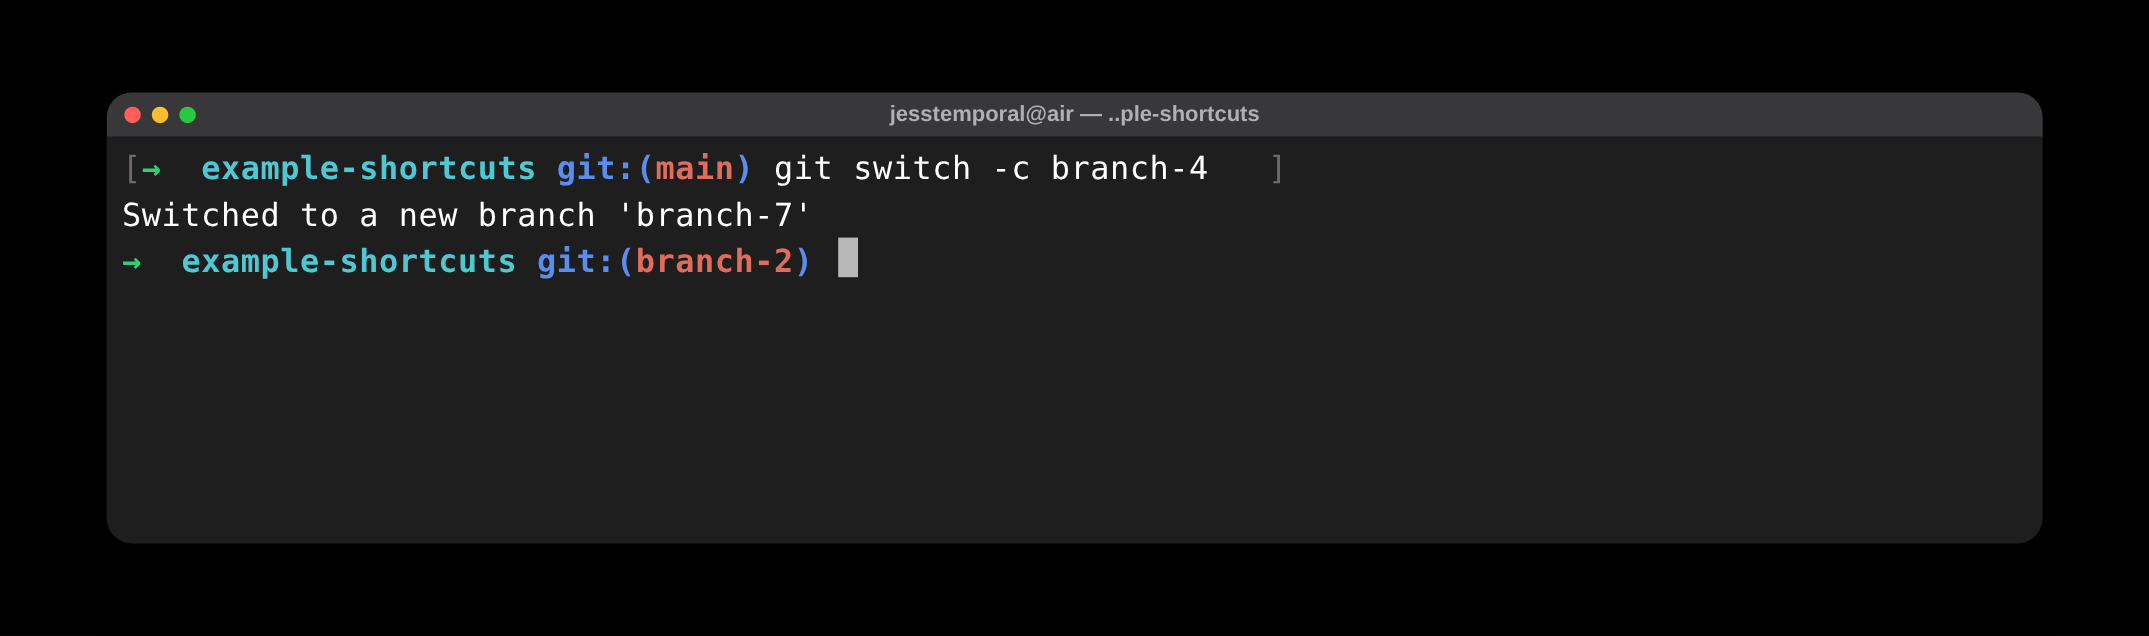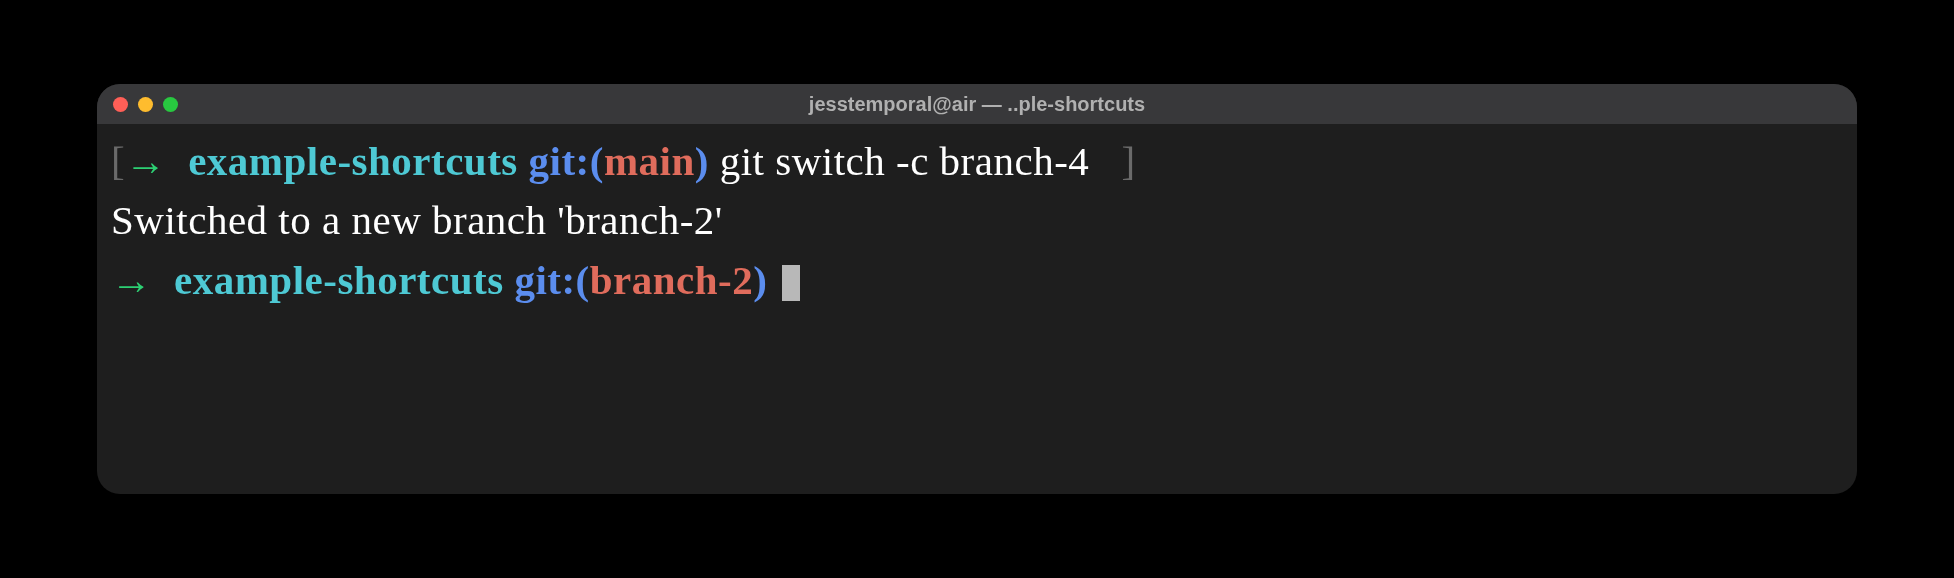--- a/index.html
+++ b/index.html
@@ -49,24 +49,23 @@
       position: absolute;
       left: 50%;
       transform: translateX(-50%);
       color: #b0b0b0;
       font-size: 20px;
       font-weight: 600;
       font-family: -apple-system, BlinkMacSystemFont, 'Segoe UI', sans-serif;
     }
     .terminal-content {
       padding: 8px 14px;
-      font-size: 41px;
+      font-size: 29px;
       line-height: 1.45;
       letter-spacing: 0.5px;
-      font-family: Liberation Serif, serif;
     }
     .line {
       white-space: pre;
       color: #ffffff;
     }
     .bracket { color: #6a6a6a; }
     .arrow { color: #2dd073; font-weight: bold; }
     .dir { color: #4ec9d4; font-weight: bold; }
     .git-label { color: #5b8dee; font-weight: bold; }
     .paren { color: #5b8dee; font-weight: bold; }
@@ -92,16 +91,16 @@
   <div class="titlebar">
     <div class="traffic-lights">
       <div class="traffic-light tl-close"></div>
       <div class="traffic-light tl-minimize"></div>
       <div class="traffic-light tl-maximize"></div>
     </div>
     <div class="title">jesstemporal@air — ..ple-shortcuts</div>
   </div>
   <div class="terminal-content">
     <div class="line"><span class="bracket">[</span><span class="arrow">→</span>  <span class="dir">example-shortcuts</span> <span class="git-label">git:</span><span class="paren">(</span><span class="branch-main">main</span><span class="paren">)</span> <span class="command">git switch -c branch-4</span>   <span class="bracket">]</span></div>
-    <div class="line"><span class="output">Switched to a new branch 'branch-2'</span></div>
+    <div class="line"><span class="output">Switched to a new branch 'branch-7'</span></div>
     <div class="line"><span class="arrow">→</span>  <span class="dir">example-shortcuts</span> <span class="git-label">git:</span><span class="paren">(</span><span class="branch-other">branch-2</span><span class="paren">)</span> <span class="cursor"></span></div>
   </div>
 </div>
 
 </body></html>

